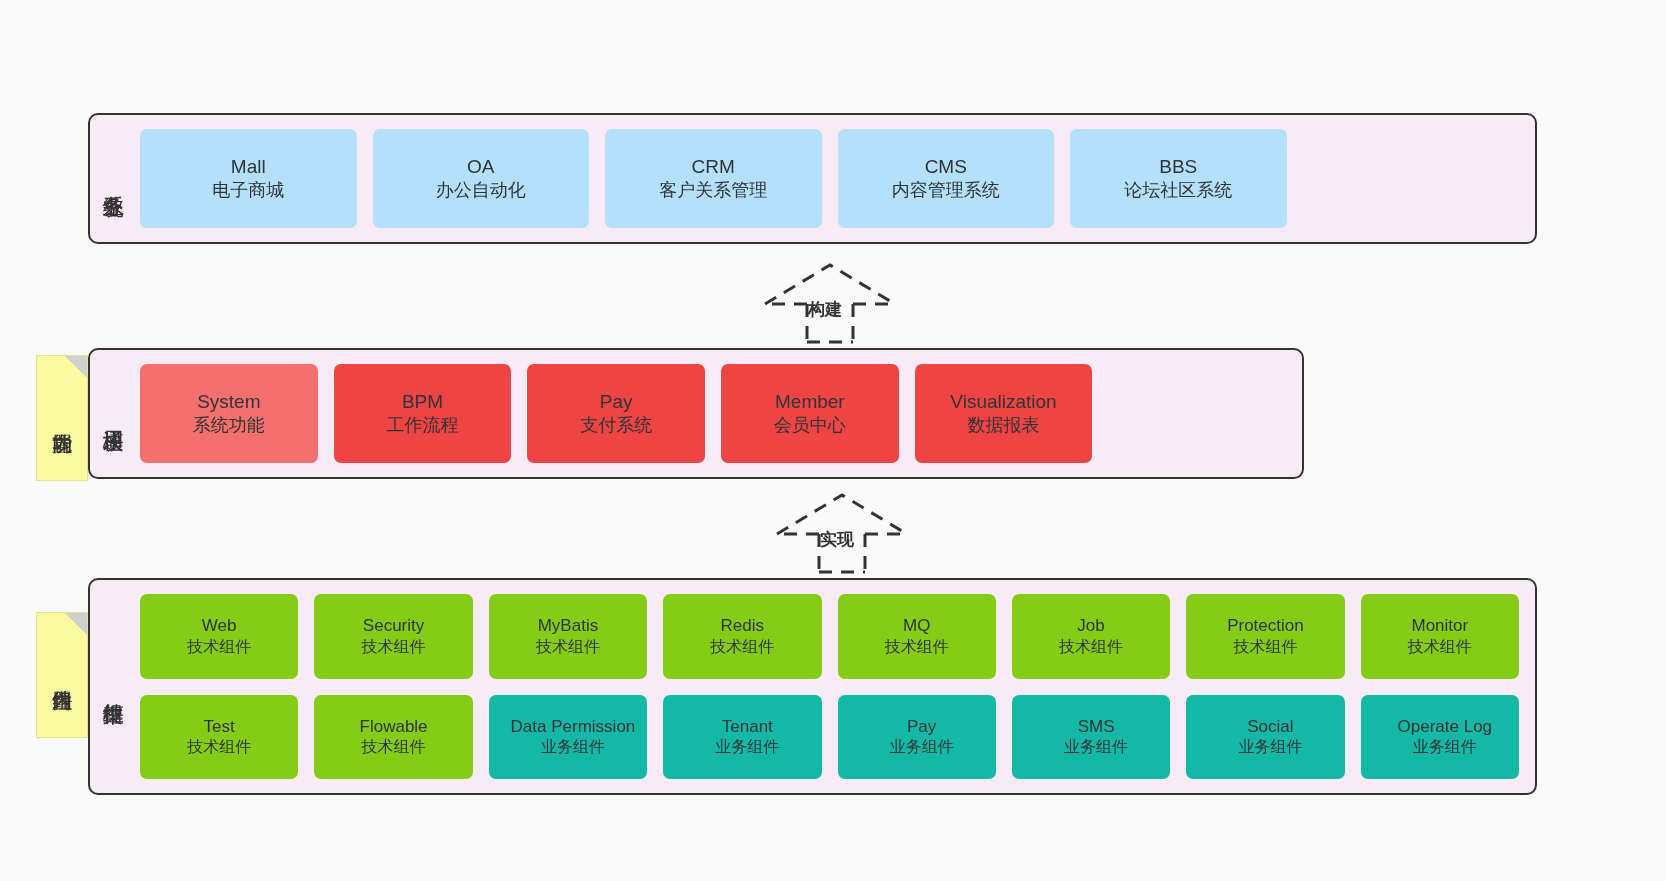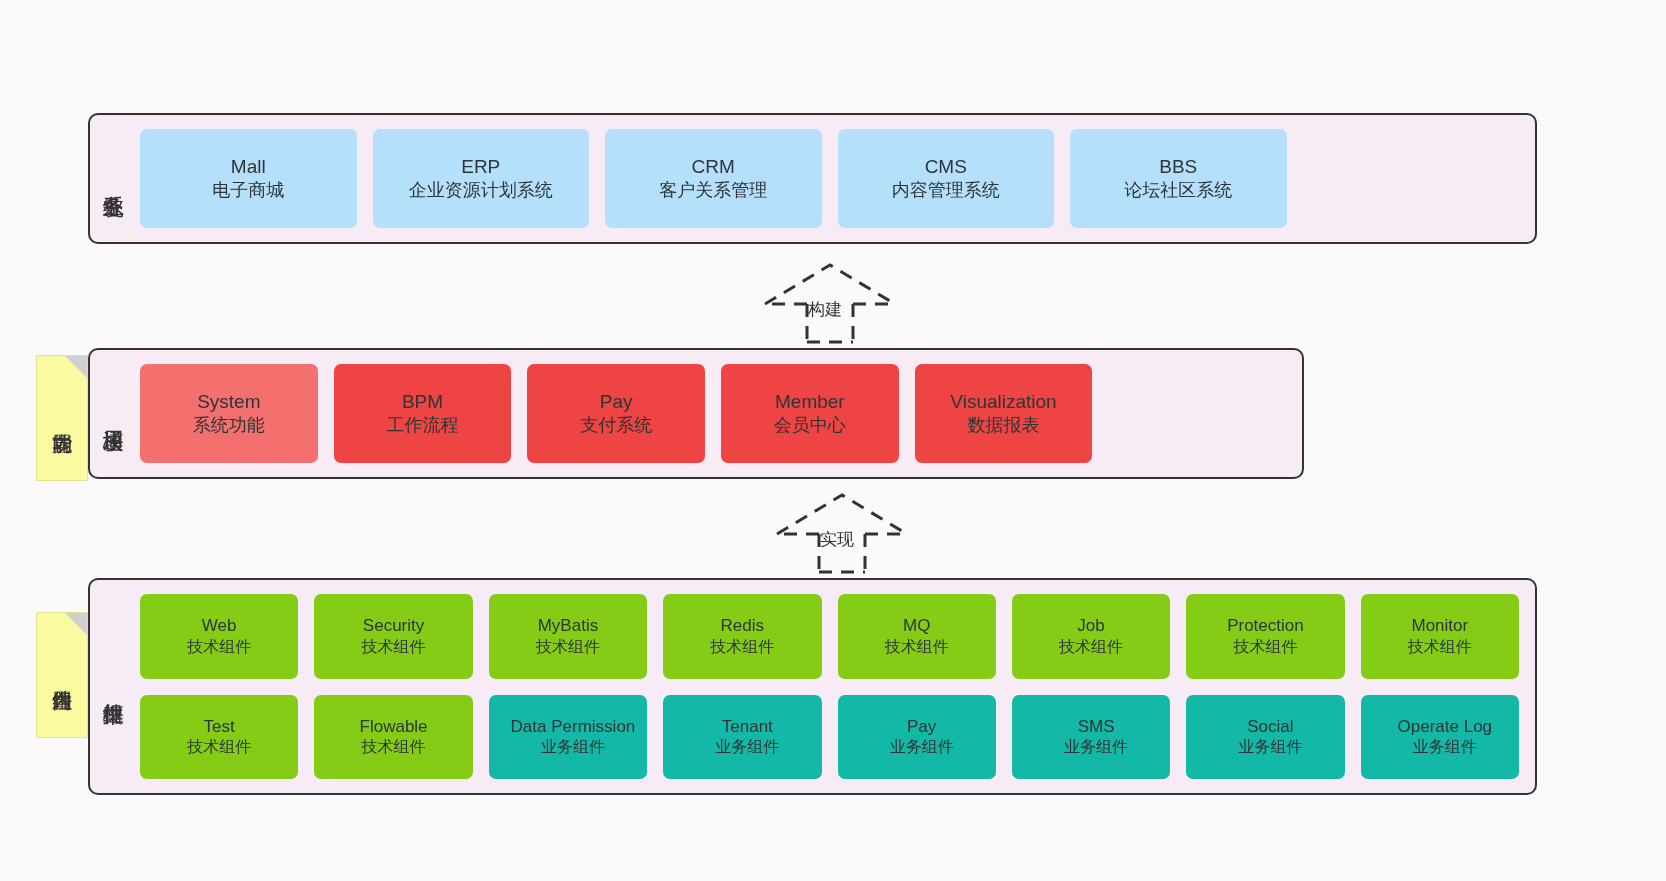--- a/index.html
+++ b/index.html
@@ -125,41 +125,42 @@
     z-index: 2;
   }
   .connector svg { display: block; overflow: visible; }
   .conn-label {
     position: absolute;
     font-size: 17px;
     color: #333333;
     background: transparent;
     white-space: nowrap;
     user-select: none;
+    font-weight: bold;
   }
 </style>
 </head>
 <body>
 
 <div class="canvas">
 
   <div class="layer" style="left:88px; top:113px; width:1449px; height:131px;">
     <div class="layer-title">业务系统</div>
     <div class="boxes cols6">
 
       <div class="box c-blue">
         <span class="en">Mall</span>
         <span class="cn">电子商城</span>
       </div>
 
-
-      <div class="box c-blue">
-        <span class="en">ERP</span>
-        <span class="cn">企业资源计划系统</span>
-      </div>
+      <div class="box c-blue">
+        <span class="en">OA</span>
+        <span class="cn">办公自动化</span>
+      </div>
+
 
       <div class="box c-blue">
         <span class="en">CRM</span>
         <span class="cn">客户关系管理</span>
       </div>
 
       <div class="box c-blue">
         <span class="en">CMS</span>
         <span class="cn">内容管理系统</span>
       </div>

